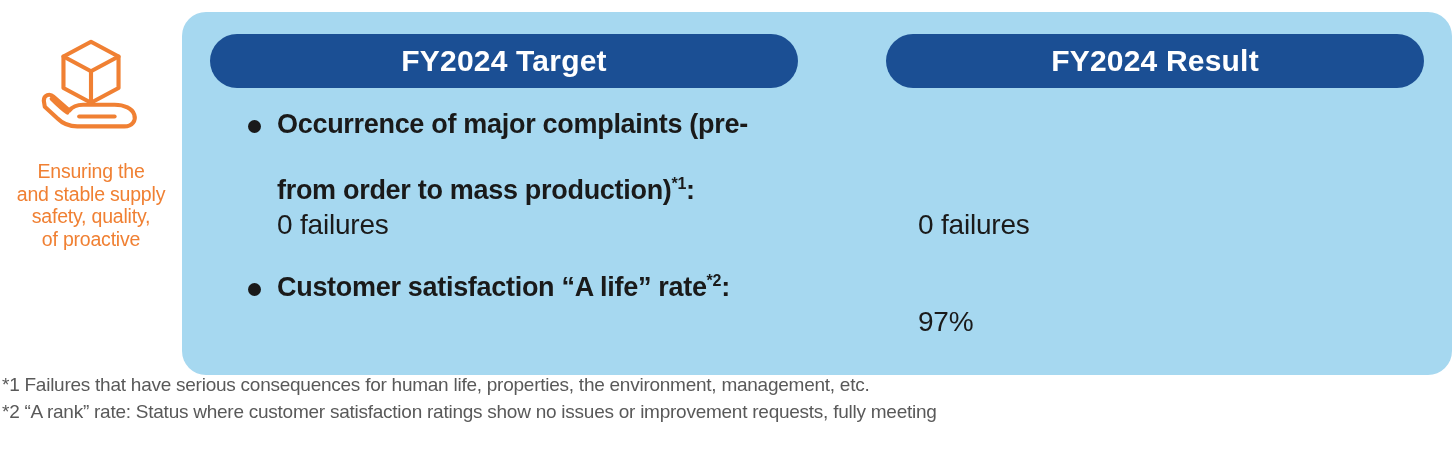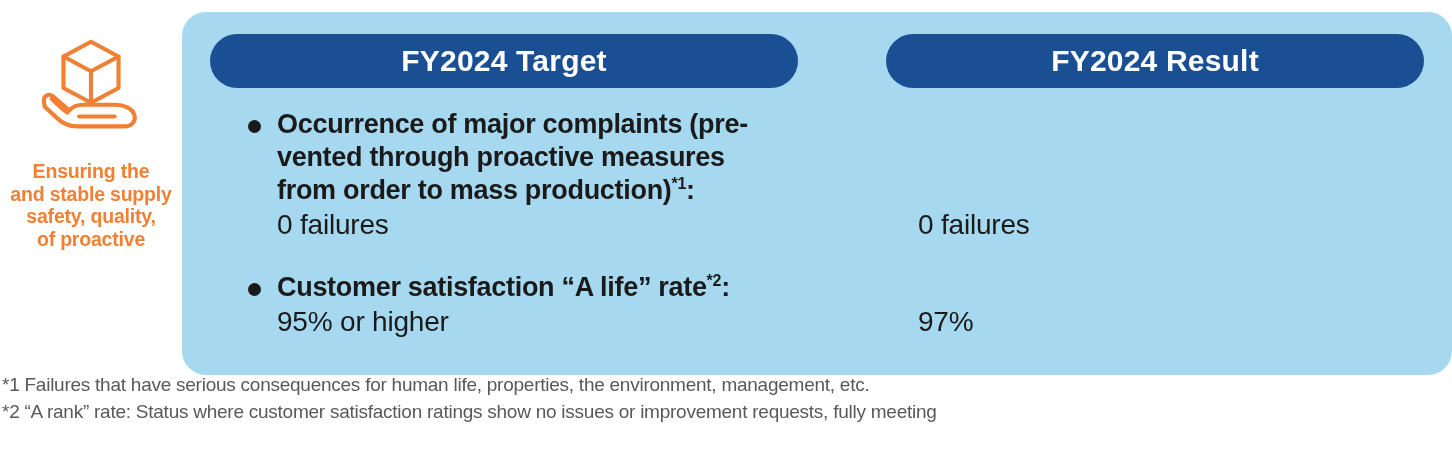--- a/index.html
+++ b/index.html
@@ -30,21 +30,21 @@
   }
   #hand-box-icon {
     margin-top: 28px;
     width: 118px;
     height: 118px;
     display: block;
   }
   #icon-caption {
     margin-top: 14px;
     color: #F08033;
-    font-weight: bold;
+    font-weight: normal;
     font-size: 19.5px;
     line-height: 22.5px;
     text-align: center;
     width: 178px;
     letter-spacing: -0.2px;
   }
 
   
   #panel {
     position: absolute;
@@ -204,39 +204,38 @@
     <div id="header-pill-result" class="header-pill">FY2024 Result</div>
   </div>
 
   <div id="content">
 
     <div class="metric-block" id="metric-block-0">
       <div class="metric-label">
         <span class="bullet-dot"></span>
         <span class="metric-label-text">
           <span>Occurrence of major complaints (pre-</span><br>
-          <span>vented through proactive measures</span><br>
+          <br>
           <span>from order to mass production)</span><span class="sup">*1</span><span>:</span>
         </span>
       </div>
       <div class="values-row">
         <span class="value-target">0 failures</span>
         <span class="value-result">0 failures</span>
       </div>
     </div>
 
     <div class="metric-block" id="metric-block-1">
       <div class="metric-label">
         <span class="bullet-dot"></span>
         <span class="metric-label-text">
           <span>Customer satisfaction “A life” rate</span><span class="sup">*2</span><span>:</span>
         </span>
       </div>
       <div class="values-row">
-        <span class="value-target">95% or higher</span>
         <span class="value-result">97%</span>
       </div>
     </div>
 
   </div>
 </div>
 
 <div id="footnotes">
   <div class="footnote-line">*1 Failures that have serious consequences for human life, properties, the environment, management, etc.</div>
   <div class="footnote-line">*2 “A rank” rate: Status where customer satisfaction ratings show no issues or improvement requests, fully meeting</div>

